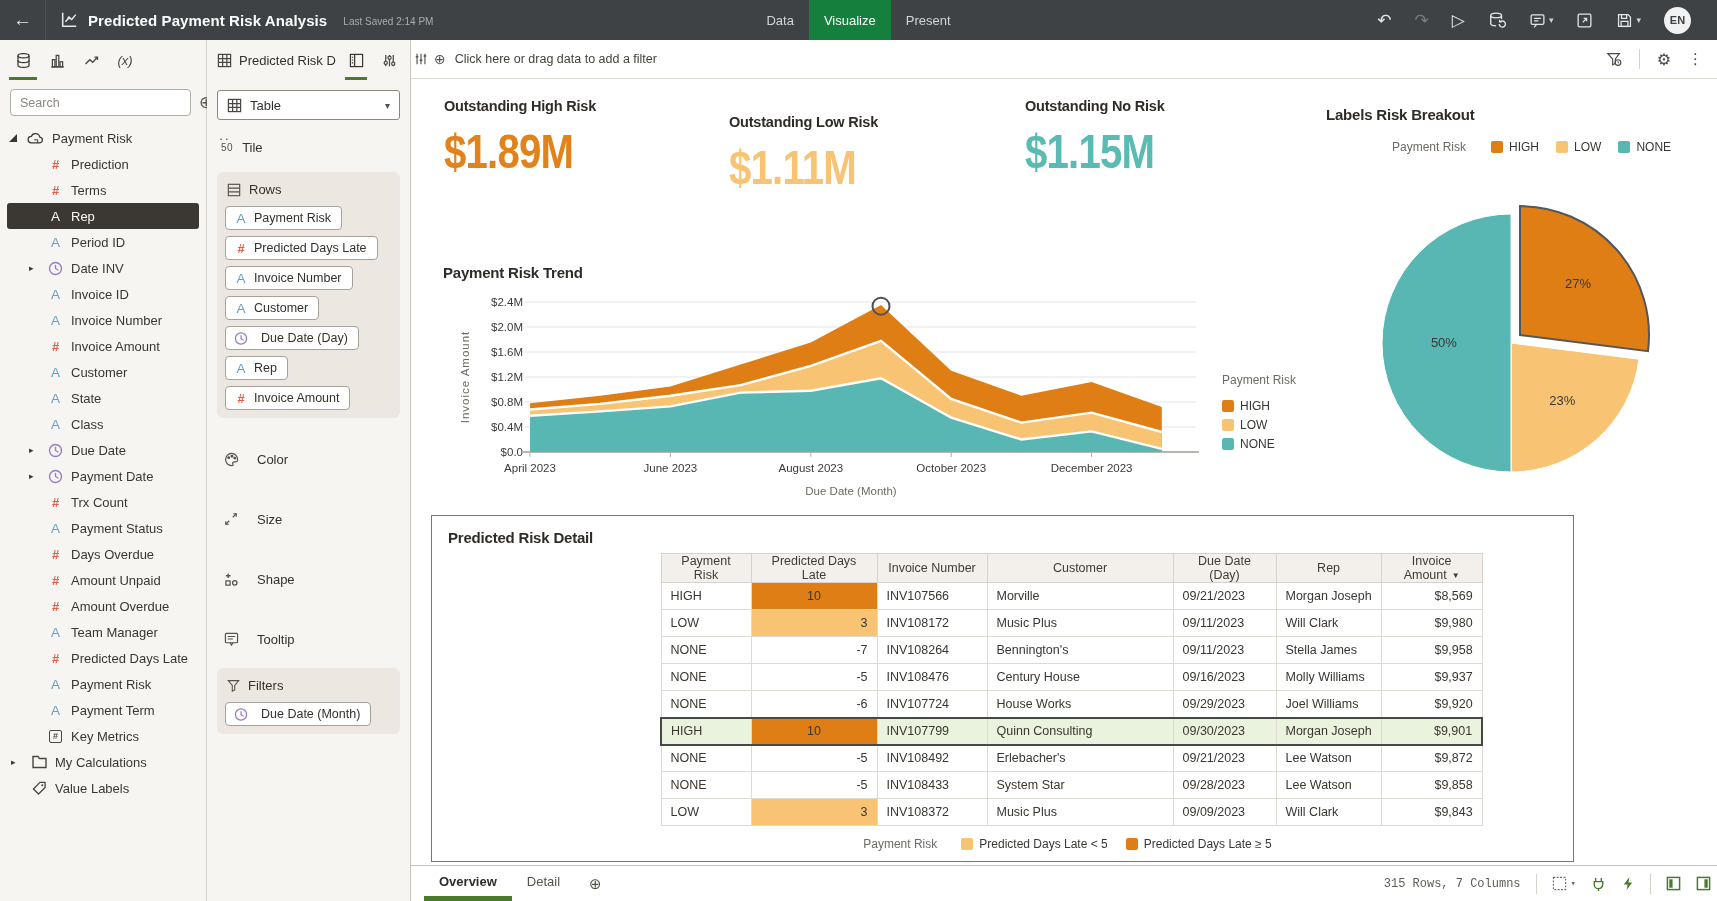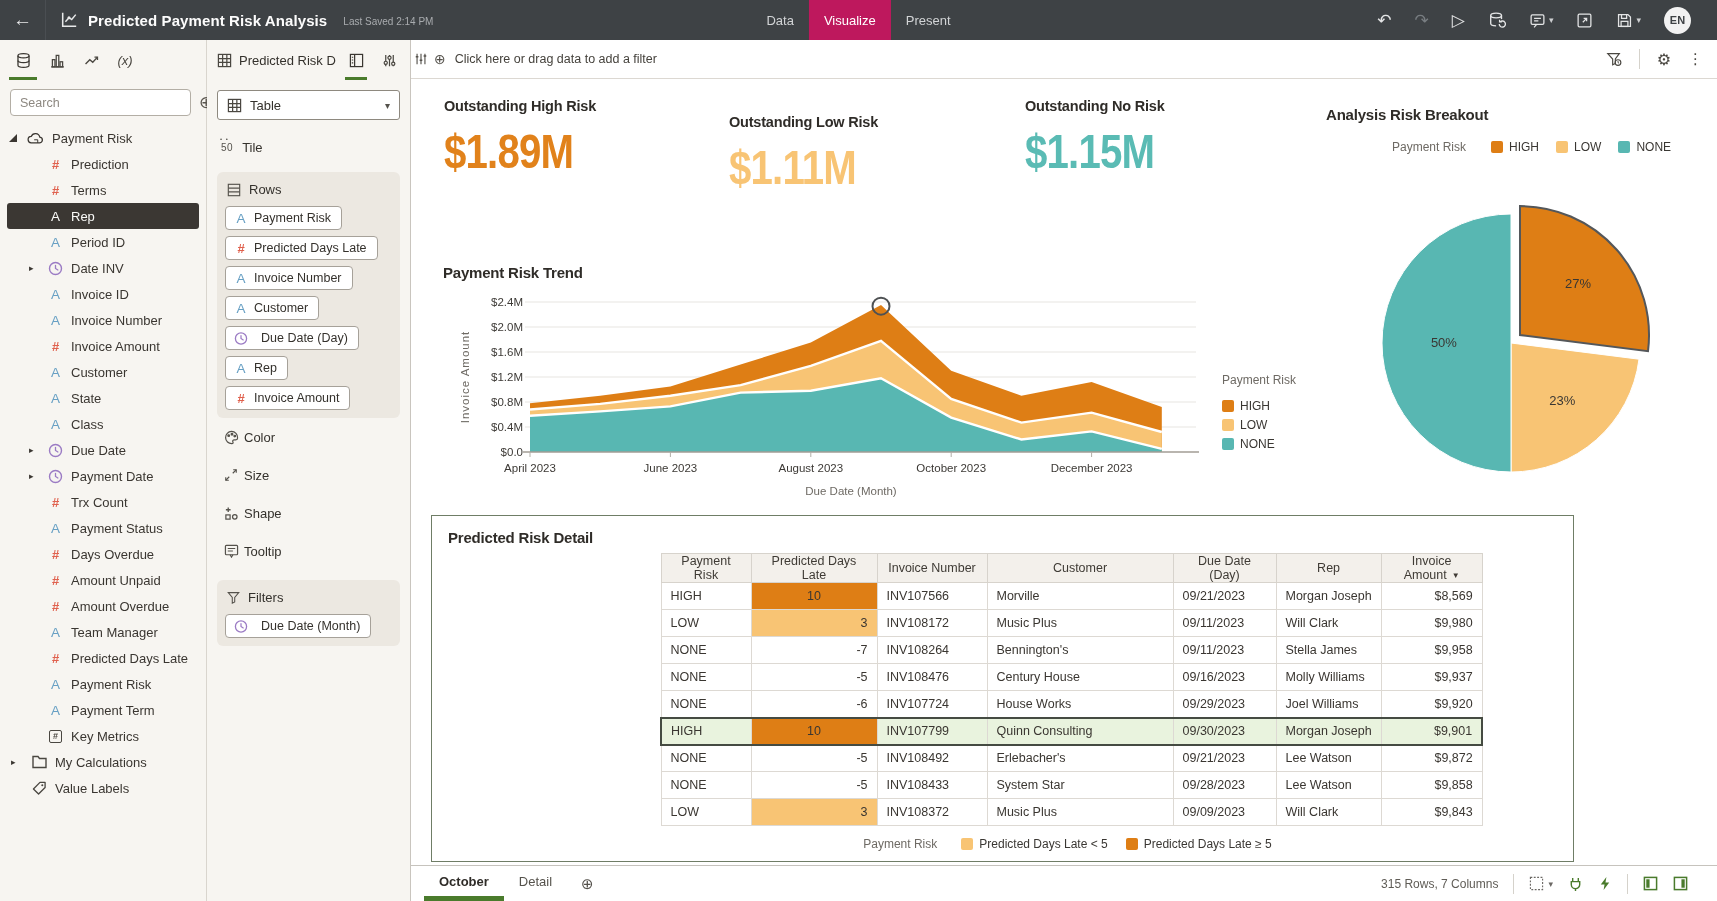--- a/index.html
+++ b/index.html
@@ -11,21 +11,21 @@
     -webkit-font-smoothing:antialiased;
   }
   
   .topbar { position:absolute; top:0; left:0; right:0; height:40px; background:#3E4245; display:flex; align-items:center; color:#fff; z-index:30; }
   .tb-back { width:46px; text-align:center; font-size:19px; color:#E8E9EA; cursor:pointer; border-right:1px solid #4A4E52; height:100%; line-height:40px; }
   .tb-logo { margin:0 10px 0 14px; display:flex; align-items:center; }
   .tb-title { font-size:15px; font-weight:600; color:#FCFCFC; letter-spacing:.1px; }
   .tb-saved { font-size:10px; color:#A9ACAF; margin-left:16px; margin-top:3px; }
   .tb-tabs { position:absolute; left:50%; transform:translateX(-50%); height:100%; display:flex; align-items:stretch; }
   .tb-tab { display:flex; align-items:center; padding:0 15px; font-size:13px; color:#D2D4D6; cursor:pointer; }
-  .tb-tab.active { background:#be185d; color:#FFFFFF; }
+  .tb-tab.active { background:#15803d; color:#FFFFFF; }
   .tb-right { margin-left:auto; display:flex; align-items:center; gap:23px; padding-right:26px; }
   .tb-ic { font-size:17px; color:#E4E5E6; line-height:1; cursor:pointer; display:flex; align-items:center; gap:3px; }
   .tb-ic.disabled { color:#787D81; }
   .tb-caret { font-size:9px; color:#CDCFD1; }
   .avatar { width:27px; height:27px; border-radius:50%; background:#F2F2F2; color:#3E4245; font-size:11px; font-weight:700; display:flex; align-items:center; justify-content:center; }
   
   .sidebar { position:absolute; top:40px; left:0; width:207px; bottom:0; background:#F7F5F1; border-right:1px solid #D9D5CE; z-index:10; }
   .grammar { position:absolute; top:40px; left:207px; width:204px; bottom:0; background:#F7F5F1; border-right:1px solid #C9C5BE; z-index:10; }
   .main { position:absolute; top:40px; left:411px; right:0; bottom:0; background:#fff; }
   
@@ -58,21 +58,21 @@
   .viz-select { margin:10px 10px 0; height:30px; border:1px solid #8E897F; border-radius:3px; background:#fff; display:flex; align-items:center; gap:8px; padding:0 9px; font-size:13px; cursor:pointer; color:#34312C; }
   .viz-select .caret { margin-left:auto; font-size:10px; color:#55524C; }
   .tile-row { display:flex; align-items:center; gap:9px; padding:0 14px; height:30px; margin-top:12px; font-size:13px; color:#34312C; }
   .tile-ic { position:relative; font-size:10px; color:#55524C; letter-spacing:.5px; }
   .tile-ic::before { content:"• •"; position:absolute; top:-6px; left:-1px; font-size:6px; letter-spacing:1px; }
   .g-box { background:#ECE8E1; border-radius:6px; margin:10px 10px 0; padding:8px; }
   .g-box-head { display:flex; align-items:center; gap:8px; font-size:13px; color:#34312C; margin:2px 0 9px 2px; }
   .pill-col { display:flex; flex-direction:column; align-items:flex-start; gap:6px; }
   .pill { display:inline-flex; align-items:center; gap:6px; background:#fff; border:1px solid #A6A199; border-radius:4px; padding:0 10px 0 8px; height:24px; font-size:12.5px; color:#34312C; cursor:pointer; white-space:nowrap; }
   .pill .f-ic { margin-right:0; width:14px; }
-  .prop-row { display:flex; align-items:center; gap:5px; padding:0 16px; height:38px; font-size:13px; color:#34312C; cursor:pointer; }
+  .prop-row { display:flex; align-items:center; gap:18px; padding:0 16px; height:38px; font-size:13px; color:#34312C; cursor:pointer;margin-top:22px; }
   .prop-row .pic { width:16px; display:flex; justify-content:center; color:#55524C; }
   
   .filterbar { height:39px; border-bottom:1px solid #DCD8D2; display:flex; align-items:center; padding:0 14px 0 3px; }
   .fb-left { display:flex; align-items:center; gap:9px; color:#45423C; font-size:12.5px; flex:1; cursor:pointer; }
   .fb-plus { font-size:14px; color:#55524C; }
   .fb-right { display:flex; align-items:center; gap:17px; color:#4A4741; }
   .fb-sep { width:1px; height:20px; background:#D5D2CB; }
   
   .canvas { position:absolute; top:39px; left:0; right:0; bottom:36px; background:#fff; overflow:hidden; }
   .kpi { position:absolute; top:19px; }
@@ -99,21 +99,21 @@
   .dtable tr.selected td:first-child { border-left:2px solid #454B42; }
   .dtable tr.selected td:last-child { border-right:2px solid #454B42; }
   .sort-ind { font-size:8px; margin-left:5px; vertical-align:1px; }
   .detail-legend { position:absolute; top:321px; left:228px; width:815px; display:flex; justify-content:center; align-items:center; gap:18px; font-size:12px; color:#3A3733; }
   .detail-legend .lt { color:#6E6A64; margin-right:6px; }
   
   .bottombar { position:absolute; bottom:0; left:0; right:0; height:36px; border-top:1px solid #C6C3BD; display:flex; align-items:stretch; background:#fff; }
   .btab { display:flex; align-items:center; padding:0 15px; font-size:13px; color:#55524C; border-bottom:5px solid transparent; cursor:pointer; }
   .btab.active { color:#2F2C28; font-weight:700; border-bottom-color:#4A7B2C; }
   .bb-add { display:flex; align-items:center; padding:0 14px; font-size:15px; color:#55524C; cursor:pointer; }
-  .bb-right { margin-left:auto; display:flex; align-items:center; gap:15px; padding-right:29px; font-size:12px; color:#5F5C56; }
+  .bb-right { margin-left:auto; display:flex; align-items:center; gap:15px; padding-right:6px; font-size:12px; color:#5F5C56;font-family:Liberation Mono, monospace; }
   .bb-sep { width:1px; height:20px; background:#D5D2CB; }
   .greenic { color:#4A7B2C; display:flex; align-items:center; }
   svg { display:block; }
   .abspos { position:absolute; }
 </style>
 </head>
 <body>
 
 <div class="topbar">
   <div class="tb-back">←</div>
@@ -503,21 +503,21 @@
     </div>
     <div class="kpi" style="left:318px;margin-top:16px;">
       <div class="kpi-label">Outstanding Low Risk</div>
       <div class="kpi-value kv1" style="color: rgb(248, 196, 116);">$1.11M</div>
     </div>
     <div class="kpi" style="left:614px;">
       <div class="kpi-label">Outstanding No Risk</div>
       <div class="kpi-value kv2" style="color: rgb(90, 187, 180);">$1.15M</div>
     </div>
 
-    <div class="abspos viz-title" style="left:915px; top:27px;">Analysis Risk Breakout</div>
+    <div class="abspos viz-title" style="left:915px; top:27px;">Labels Risk Breakout</div>
     <div class="legend-row abspos" style="left:981px; top:61px;" id="pieLegend">
         <span class="lt">Payment Risk</span>
         <span><span class="sw" style="background:#DE7E15"></span><span>HIGH</span></span>
         <span><span class="sw" style="background:#F8C474"></span><span>LOW</span></span>
         <span><span class="sw" style="background:#58B7B2"></span><span>NONE</span></span>
       </div>
     <div class="abspos" style="left:950px; top:114px;" id="pieWrap">
         <svg width="300" height="300" viewBox="0 0 300 300" font-family="Liberation Sans, DejaVu Sans, sans-serif">
           <path d="M159.0013328355655,142.06425761611618 L159.0,13.1 A129,129 0 0 1 287.0,158.2 Z" fill="#DE7E15" stroke="#54575A" stroke-width="2"></path>
           <text x="217.1" y="94.9" text-anchor="middle" font-size="13" fill="#3A3733">27%</text>
@@ -691,21 +691,21 @@
       <div class="detail-legend" id="detailLegend">
           <span class="lt">Payment Risk</span>
           <span><span class="sw" style="background:#F8C474"></span><span>Predicted Days Late &lt; 5</span></span>
           <span><span class="sw" style="background:#DE7E15"></span><span>Predicted Days Late ≥ 5</span></span>
         </div>
     </div>
   </div>
 
   <div class="bottombar">
     <div style="width:13px;"></div>
-    <div class="btab active">October</div>
+    <div class="btab active">Overview</div>
     <div class="btab">Detail</div>
     <div class="bb-add">⊕</div>
     <div class="bb-right">
       <span>315 Rows, 7 Columns</span>
       <span class="bb-sep"></span>
       <span style="display:flex; align-items:center; gap:4px; color:#6B6864;">
         <svg width="15" height="15" viewBox="0 0 16 16" fill="none" stroke="#6B6864" stroke-width="1.2" stroke-dasharray="2 1.6">
             <rect x="1.5" y="1.5" width="13" height="13"></rect>
           </svg>
         <span style="font-size:9px;">▾</span>

